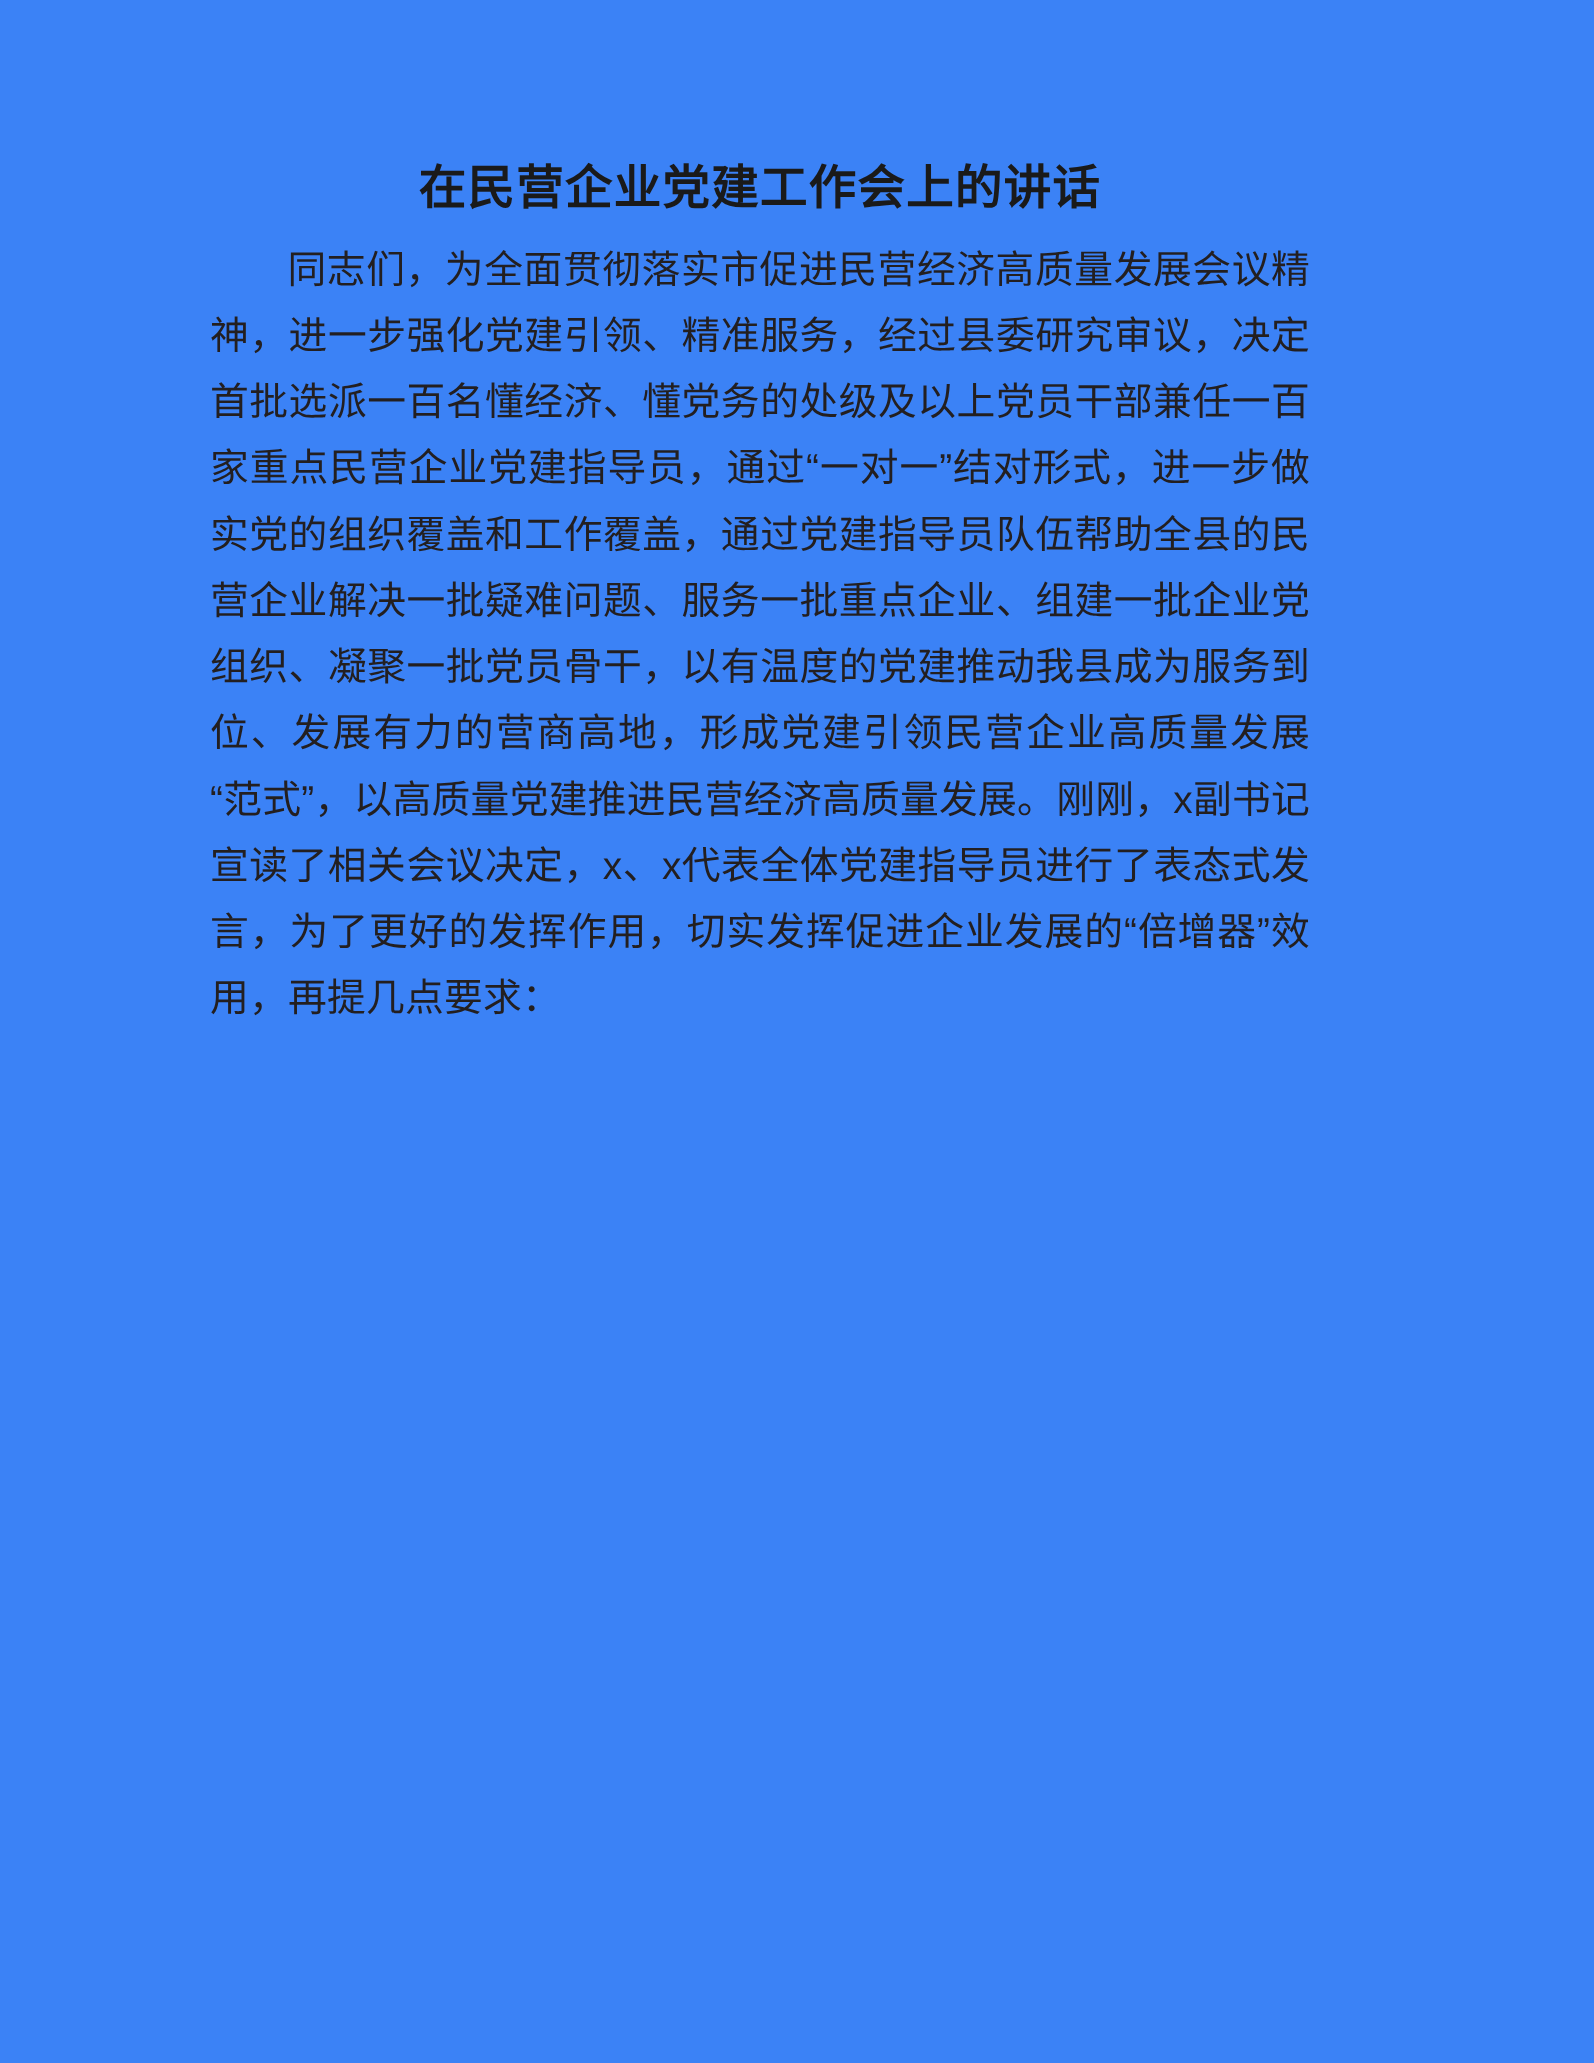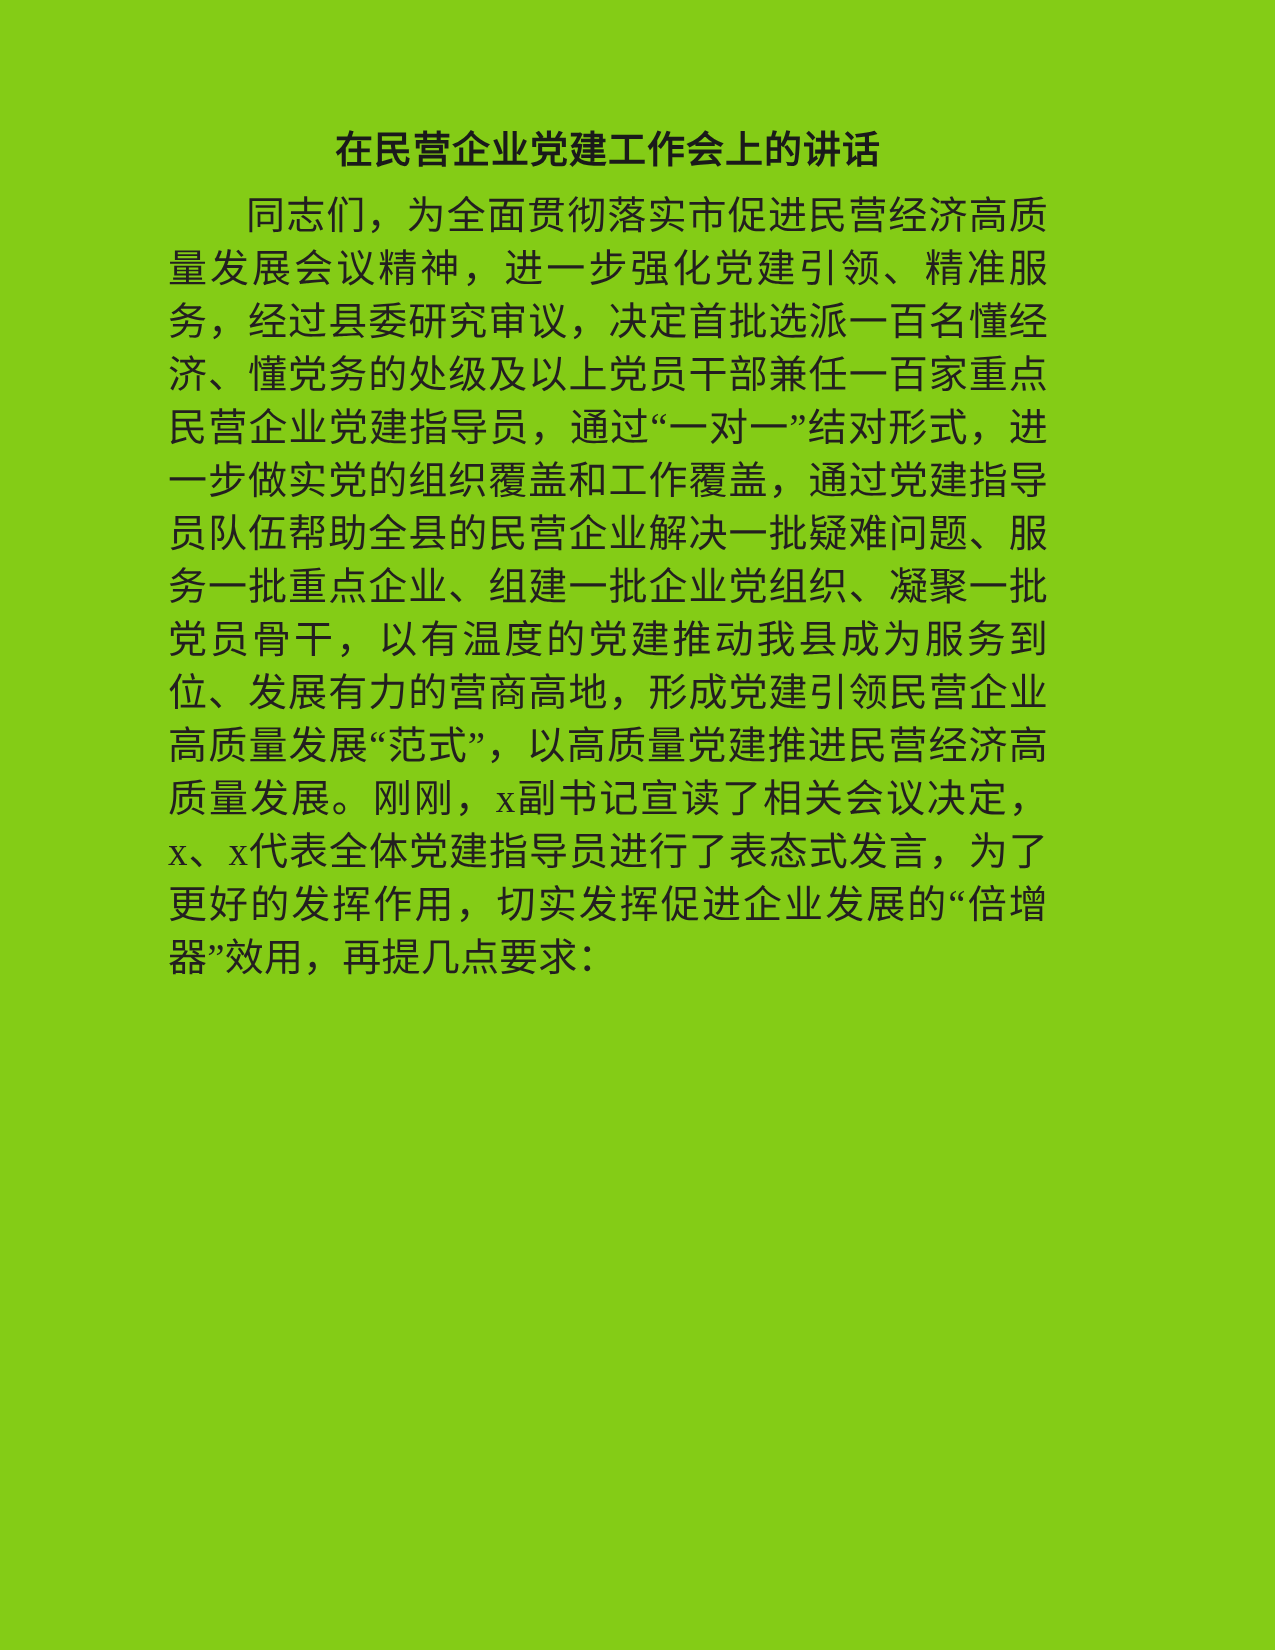--- a/index.html
+++ b/index.html
@@ -14,49 +14,49 @@
     font-family: "DejaVu Sans", "Liberation Sans", sans-serif;
     color: #231f20;
     -webkit-font-smoothing: antialiased;
   }
   .page {
     position: relative;
     width: 1275px;
     height: 1650px;
     box-sizing: border-box;
     padding: 0;
-    background: #84cc16;
+    background: #3b82f6;
     overflow: hidden;
   }
   .doc-body {
     position: absolute;
     left: 168px;
     top: 126px;
     width: 880px;
   }
   .doc-title {
     font-size: 38px;
     font-weight: bold;
     line-height: 1.3;
     text-align: center;
     letter-spacing: 1px;
     color: #1a1a1a;
     margin: 0 0 14px 0;
     font-family: "DejaVu Sans", "Liberation Sans", sans-serif;
   }
   .doc-paragraph {
-    font-size: 39px;
+    font-size: 31px;
     line-height: 53px;
     text-align: justify;
     text-justify: inter-ideograph;
     text-indent: 2em;
     margin: 0;
     color: #231f20;
     letter-spacing: 0.2px;
-    font-family: Liberation Serif, serif;
+    font-family: Liberation Sans, sans-serif;
   }
 </style>
 </head>
 <body>
 
 <div class="page">
   <div class="doc-body">
     <h1 class="doc-title">在民营企业党建工作会上的讲话</h1>
     <p class="doc-paragraph">同志们，为全面贯彻落实市促进民营经济高质量发展会议精神，进一步强化党建引领、精准服务，经过县委研究审议，决定首批选派一百名懂经济、懂党务的处级及以上党员干部兼任一百家重点民营企业党建指导员，通过“一对一”结对形式，进一步做实党的组织覆盖和工作覆盖，通过党建指导员队伍帮助全县的民营企业解决一批疑难问题、服务一批重点企业、组建一批企业党组织、凝聚一批党员骨干，以有温度的党建推动我县成为服务到位、发展有力的营商高地，形成党建引领民营企业高质量发展“范式”，以高质量党建推进民营经济高质量发展。刚刚，x副书记宣读了相关会议决定，x、x代表全体党建指导员进行了表态式发言，为了更好的发挥作用，切实发挥促进企业发展的“倍增器”效用，再提几点要求：</p>
   </div>

